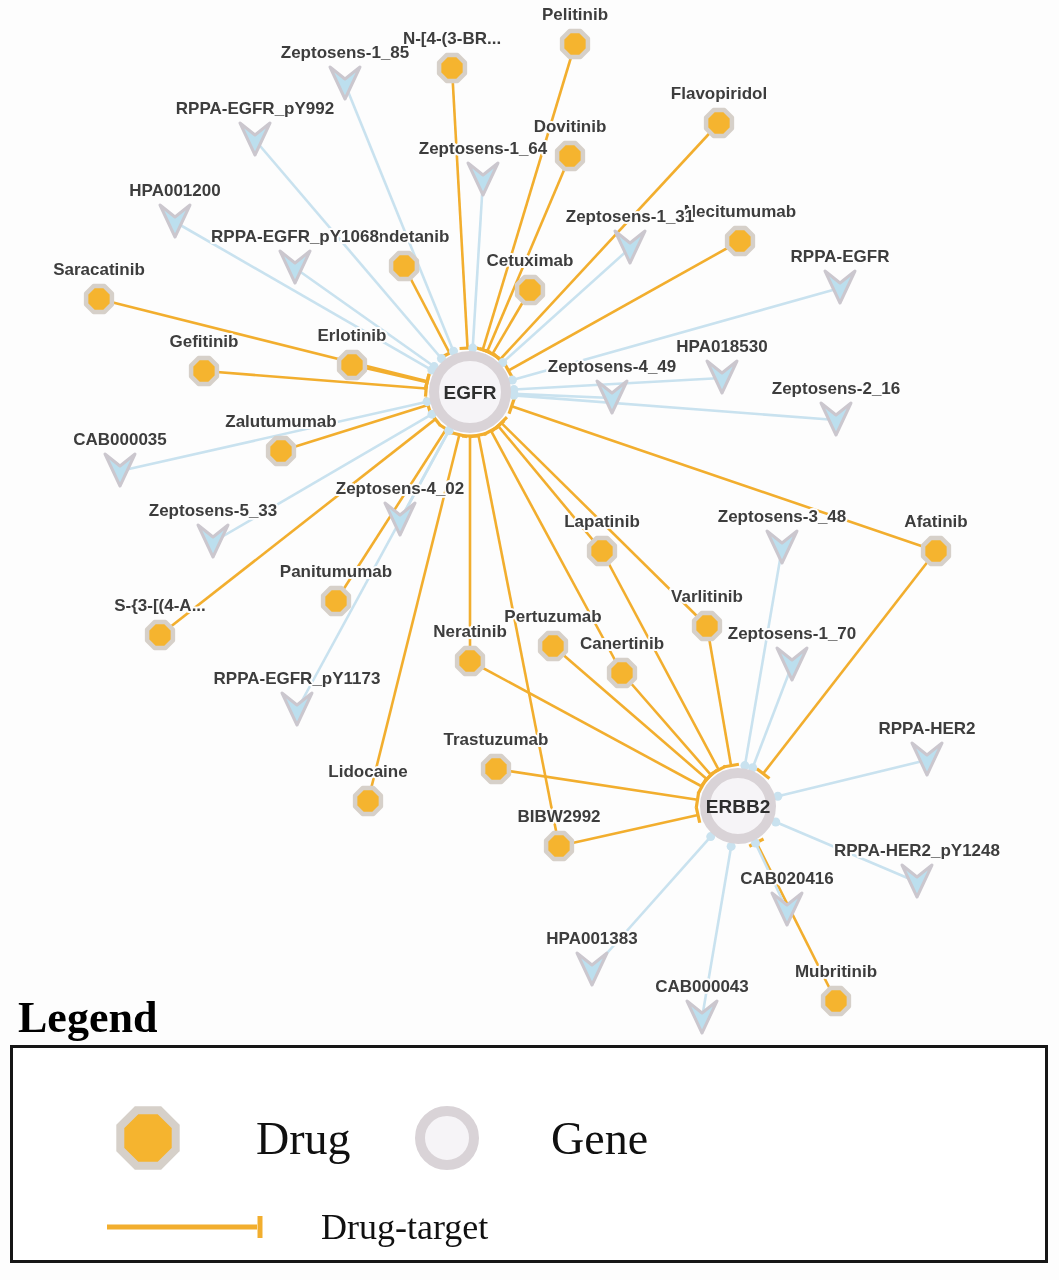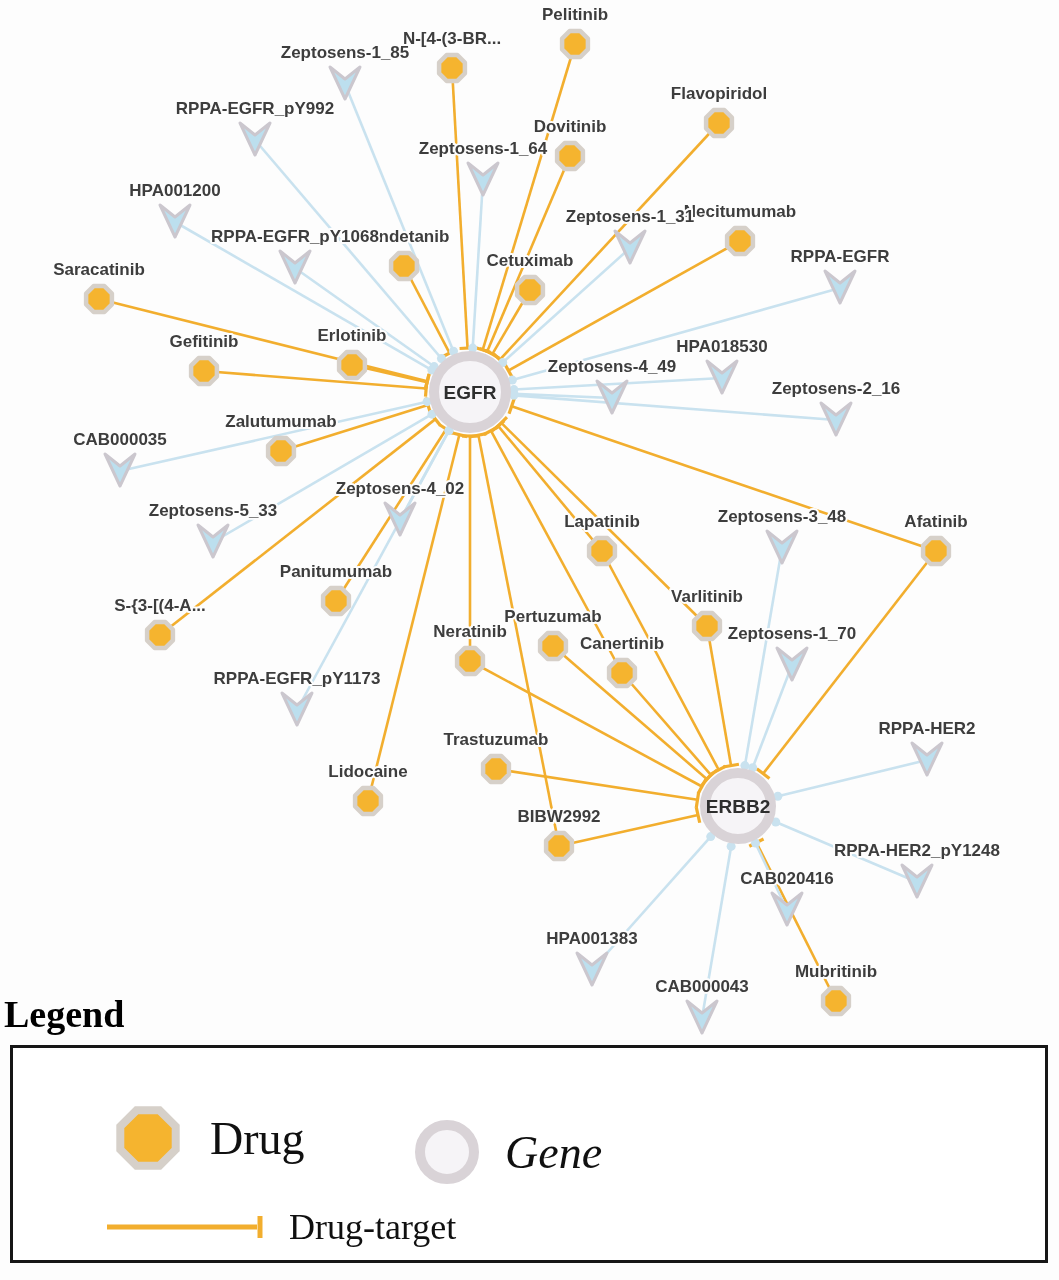--- a/index.html
+++ b/index.html
@@ -9,32 +9,32 @@
   }
   #graph-svg{position:absolute;left:0;top:0;}
   .node-label{
     font-family:"Liberation Sans",sans-serif;font-weight:bold;font-size:17px;
     fill:#3d3d3d;stroke:#fdfdfd;stroke-width:4px;paint-order:stroke;stroke-linejoin:round;
   }
   .gene-label{
     font-family:"Liberation Sans",sans-serif;font-weight:bold;font-size:19px;fill:#2e2e2e;
   }
   .legend-title{
-    position:absolute;left:4px;top:992px;
-    font-family:"Liberation Serif",serif;font-weight:bold;font-size:38px;color:#000;
+    position:absolute;left:18px;top:992px;
+    font-family:"Liberation Serif",serif;font-weight:bold;font-size:44px;color:#000;
   }
   .legend-box{
     position:absolute;left:10px;top:1045px;width:1032px;height:212px;
     border:3px solid #161616;background:#ffffff;
   }
-  .leg-item{position:absolute;display:flex;align-items:center;}
+  .leg-item{position:absolute;display:flex;align-items:center;gap:46px;}
   .leg-label{font-family:"Liberation Serif",serif;font-size:46px;color:#101010;margin-left:22px;}
-  .leg-edge-label{font-family:"Liberation Serif",serif;font-size:36px;color:#101010;margin-left:14px;}
+  .leg-edge-label{font-family:"Liberation Serif",serif;font-size:36px;color:#101010;}
   .leg-drug{left:95px;top:50px;}
-  .leg-gene{left:398px;top:68px;font-style:italic;}
+  .leg-gene{left:398px;top:54px;}
   .leg-antibody{left:688px;top:52px;}
   .leg-edge-drug{left:90px;top:158px;}
   .leg-edge-antibody{left:545px;top:158px;}
   .oct-icon{fill:var(--drug_fill);stroke:var(--drug_stroke);stroke-width:8;}
   .gene-icon{fill:var(--gene_fill);stroke:var(--gene_stroke);stroke-width:10;}
   .anti-icon{fill:var(--antibody_fill);stroke:var(--antibody_stroke);stroke-width:6;stroke-linejoin:round;}
   .dline{stroke:var(--drug_edge);stroke-width:5;}
   .aline{stroke:var(--antibody_edge);stroke-width:5;}
   .adot{fill:var(--antibody_edge);}
 </style>

